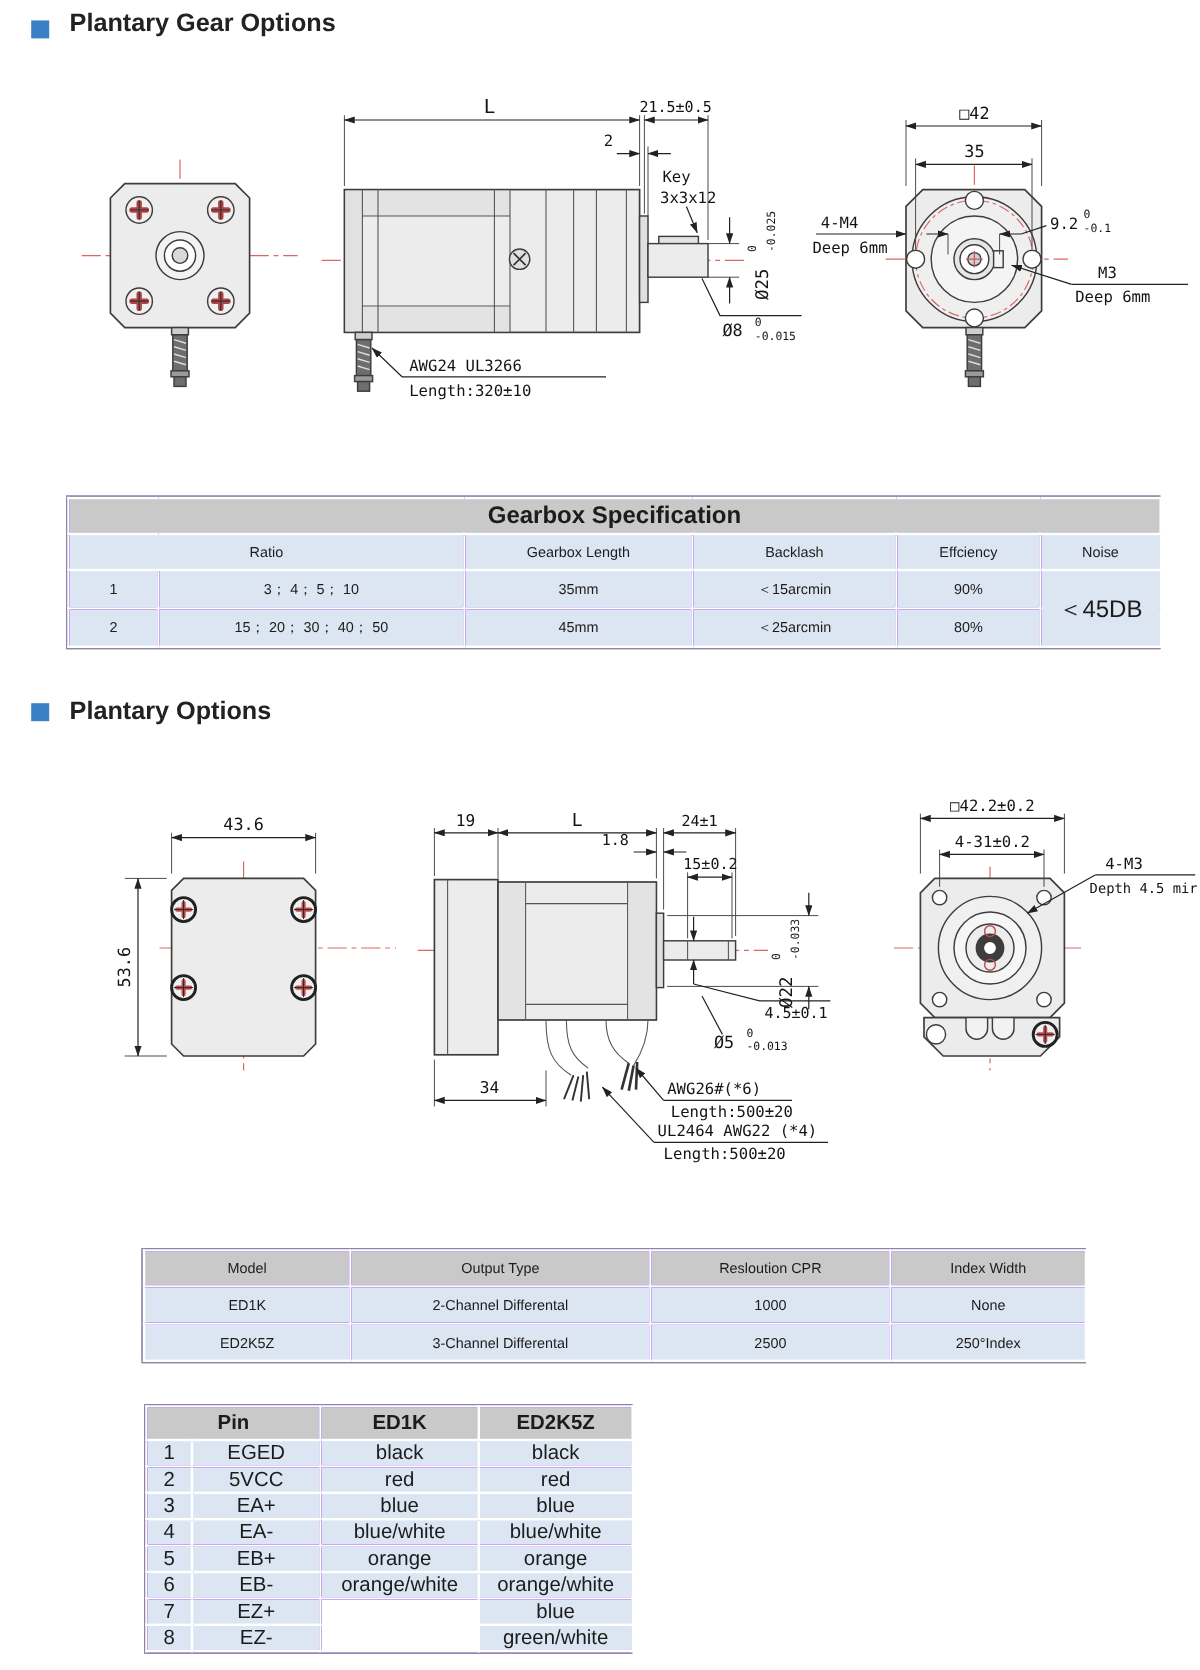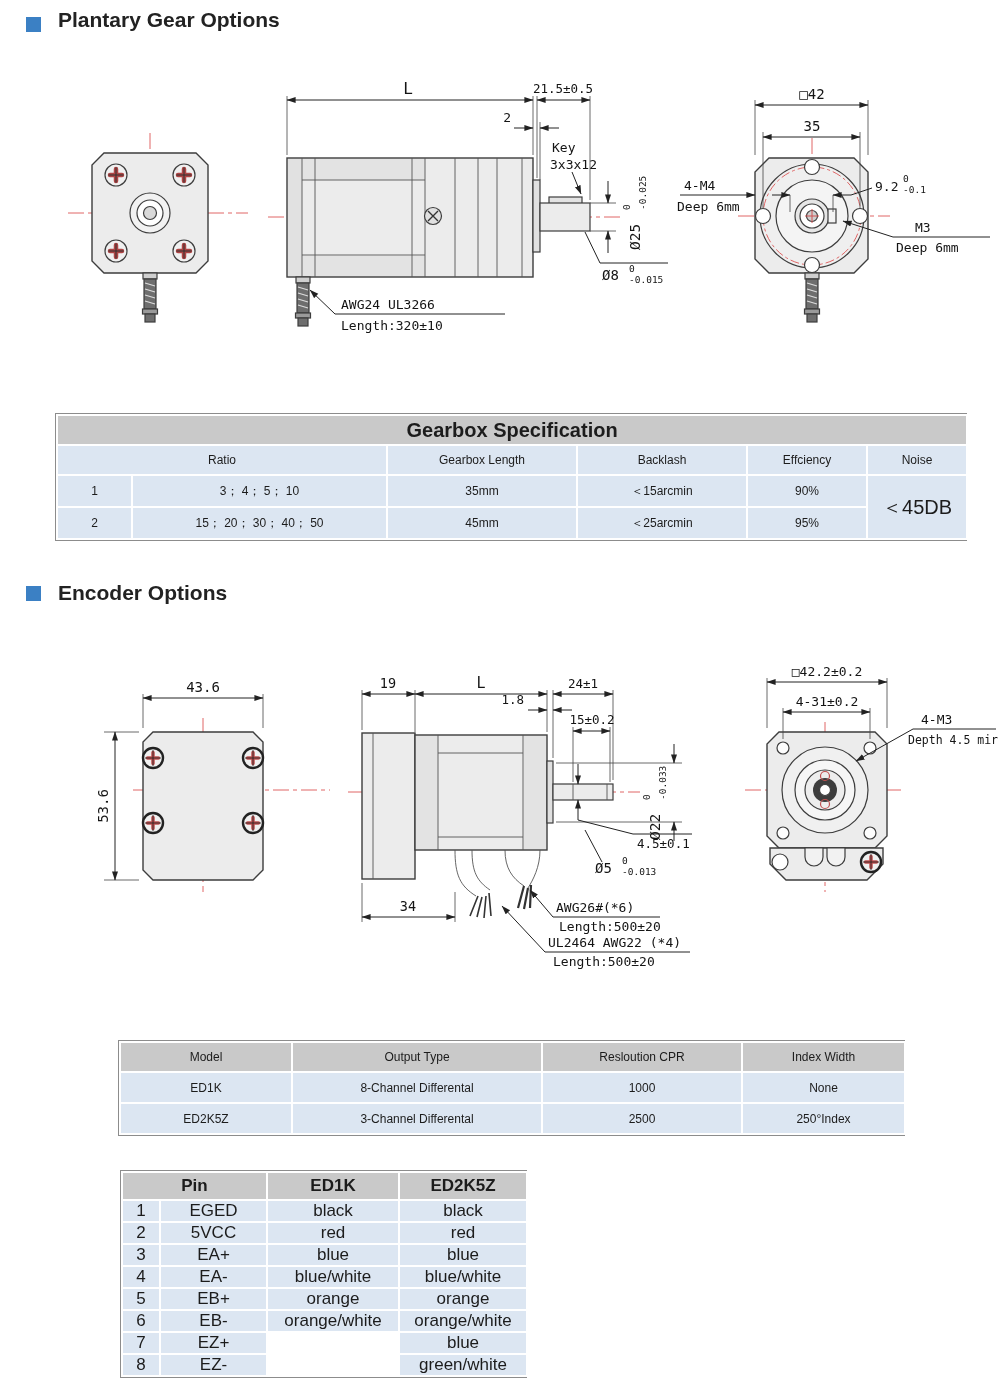--- a/index.html
+++ b/index.html
@@ -188,29 +188,29 @@
         <td class="t19">35mm</td>
         <td class="t19">＜15arcmin</td>
         <td class="t19">90%</td>
         <td rowspan="2" class="t20">＜45DB</td>
       </tr>
       <tr>
         <td class="t19" style="height:30px;">2</td>
         <td class="t19">15； 20； 30； 40； 50</td>
         <td class="t19">45mm</td>
         <td class="t19">＜25arcmin</td>
-        <td class="t19">95%</td>
+        <td class="t19">80%</td>
       </tr>
     </tbody>
       </table>
   </div>
 
   <div class="sec-head" style="top:581px;">
     <span class="bullet"></span>
-    <span class="sec-title">Encoder Options</span>
+    <span class="sec-title">Plantary Options</span>
   </div>
 
   <svg width="1000" height="356" viewBox="0 0 1000 356" style="position:absolute;left:0;top:640px;">
     <defs>
       <marker id="a2e" markerWidth="11" markerHeight="8" refX="8.6" refY="3" orient="auto" markerUnits="userSpaceOnUse">
           <path d="M0,0 L9,3 L0,6 Z" fill="#222"></path>
         </marker>
       <marker id="a2s" markerWidth="11" markerHeight="8" refX="8.6" refY="3" orient="auto-start-reverse" markerUnits="userSpaceOnUse">
           <path d="M0,0 L9,3 L0,6 Z" fill="#222"></path>
         </marker>
@@ -344,21 +344,21 @@
         </colgroup>
       <tbody>
           <tr>
         <th class="gray t19" style="height:28px;margin-top:40px;">Model</th>
         <th class="gray t19">Output Type</th>
         <th class="gray t19">Resloution CPR</th>
         <th class="gray t19">Index Width</th>
       </tr>
       <tr>
         <td class="t19" style="height:29px;">ED1K</td>
-        <td class="t19">8-Channel Differental</td>
+        <td class="t19">2-Channel Differental</td>
         <td class="t19">1000</td>
         <td class="t19">None</td>
       </tr>
       <tr>
         <td class="t19" style="height:29px;">ED2K5Z</td>
         <td class="t19">3-Channel Differental</td>
         <td class="t19">2500</td>
         <td class="t19">250°Index</td>
       </tr>
     </tbody>

